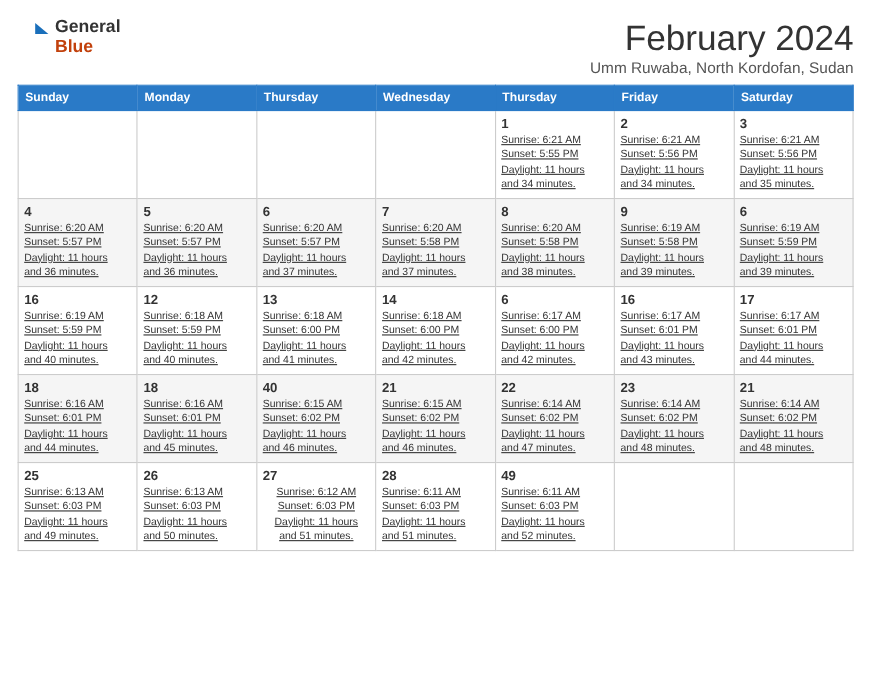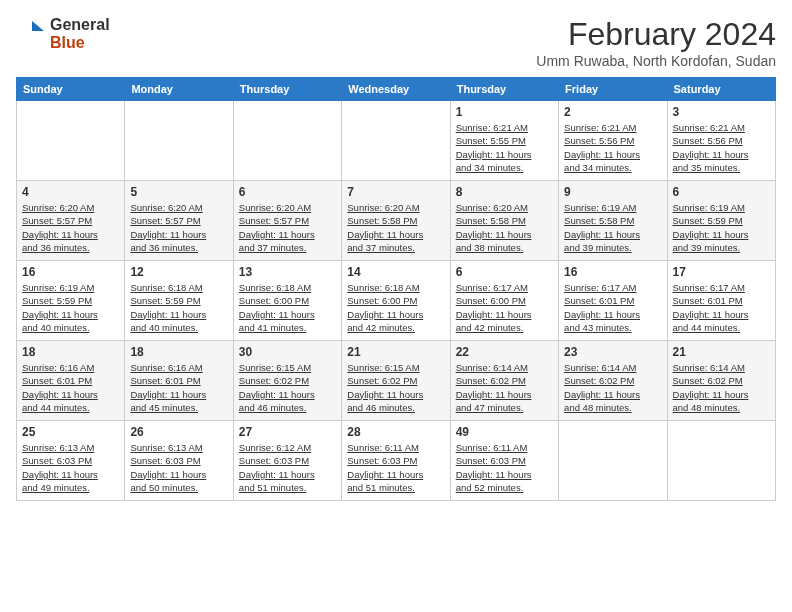--- a/index.html
+++ b/index.html
@@ -248,21 +248,21 @@
 and 44 minutes.</div>
         </td>
         <td>
           <div class="cell-day">18</div>
           <div class="cell-info" style="white-space: pre-line;">Sunrise: 6:16 AM
 Sunset: 6:01 PM
 Daylight: 11 hours
 and 45 minutes.</div>
         </td>
         <td>
-          <div class="cell-day">30</div>
+          <div class="cell-day">40</div>
           <div class="cell-info" style="white-space: pre-line;">Sunrise: 6:15 AM
 Sunset: 6:02 PM
 Daylight: 11 hours
 and 46 minutes.</div>
         </td>
         <td>
           <div class="cell-day">21</div>
           <div class="cell-info" style="white-space: pre-line;">Sunrise: 6:15 AM
 Sunset: 6:02 PM
 Daylight: 11 hours
@@ -300,21 +300,21 @@
         </td>
         <td>
           <div class="cell-day">26</div>
           <div class="cell-info" style="white-space: pre-line;">Sunrise: 6:13 AM
 Sunset: 6:03 PM
 Daylight: 11 hours
 and 50 minutes.</div>
         </td>
         <td>
           <div class="cell-day">27</div>
-          <div class="cell-info" style="white-space: pre-line;">Sunrise: 6:12 AM
+          <div class="cell-info" style="white-space: pre-line; text-align: center;">Sunrise: 6:12 AM
 Sunset: 6:03 PM
 Daylight: 11 hours
 and 51 minutes.</div>
         </td>
         <td>
           <div class="cell-day">28</div>
           <div class="cell-info" style="white-space: pre-line;">Sunrise: 6:11 AM
 Sunset: 6:03 PM
 Daylight: 11 hours
 and 51 minutes.</div>

